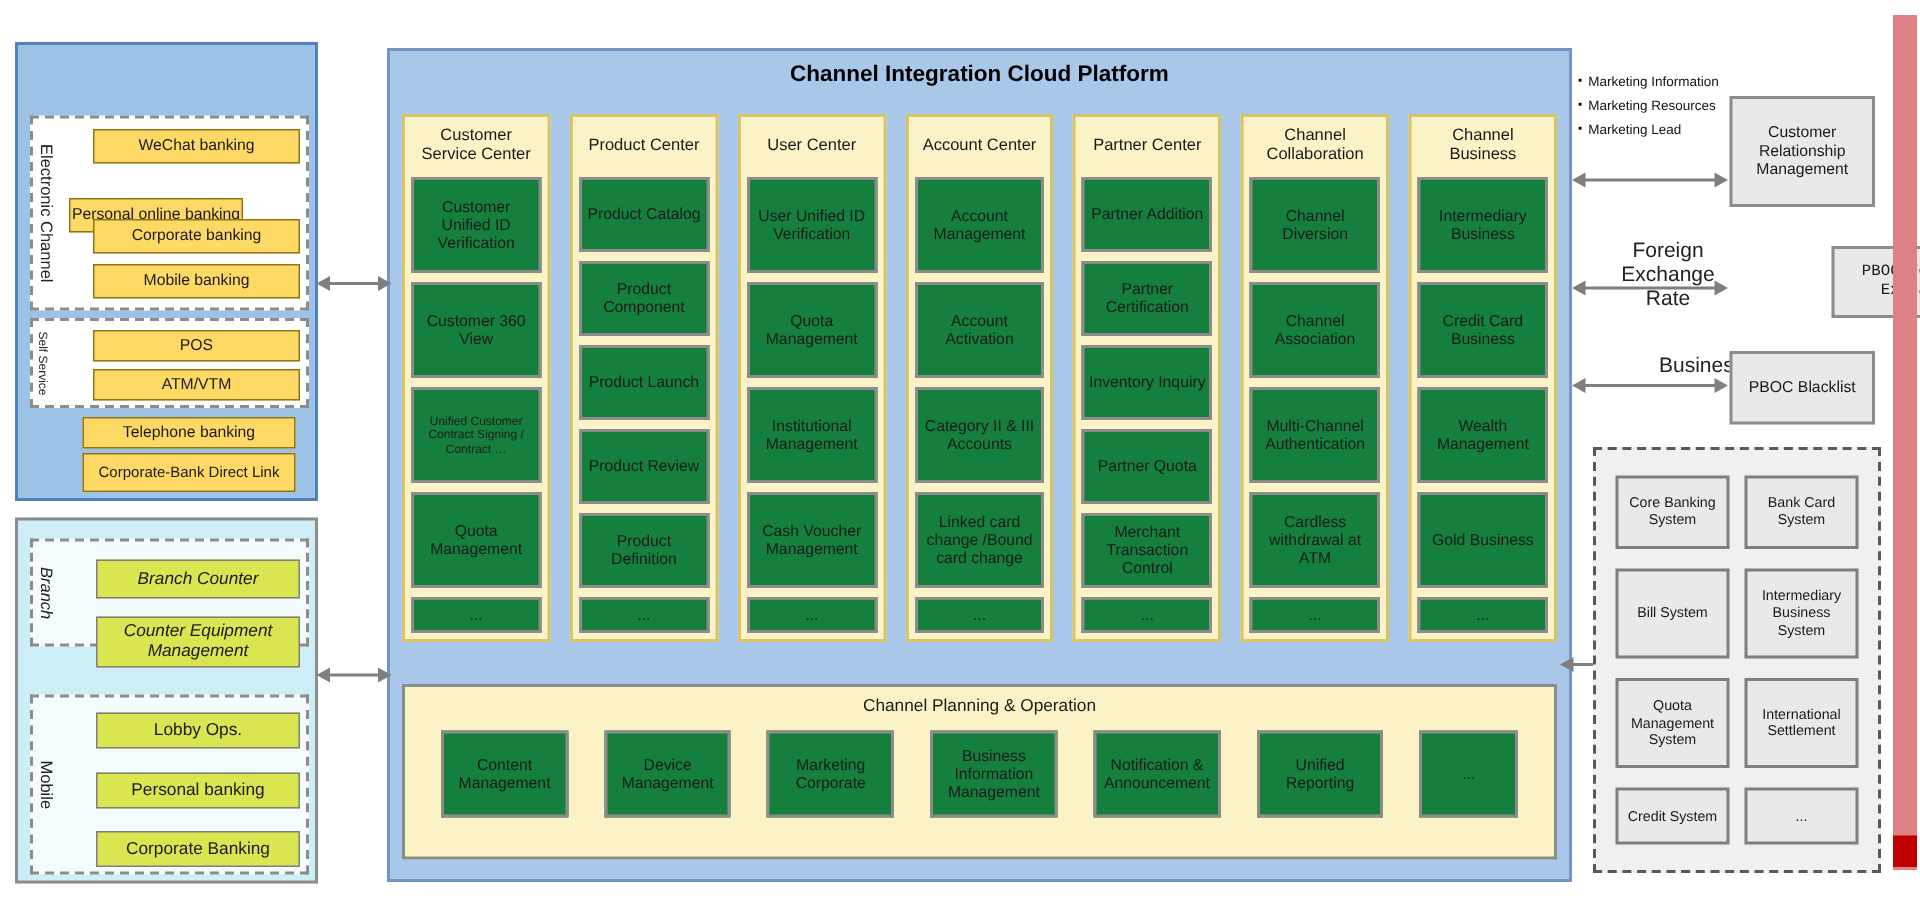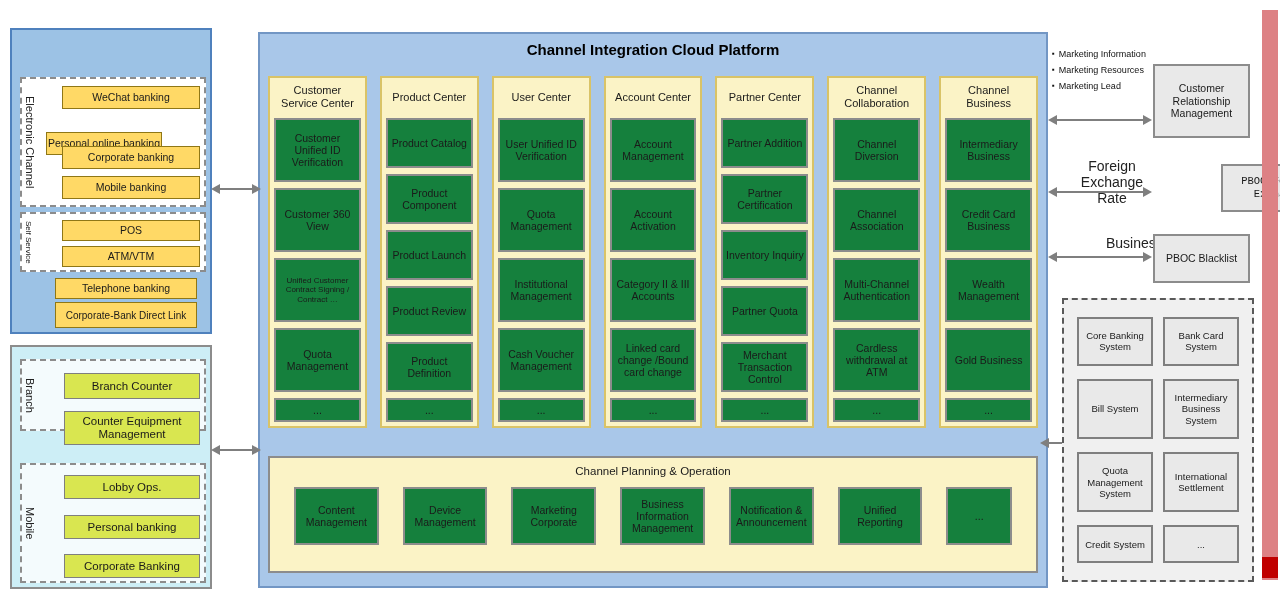--- a/index.html
+++ b/index.html
@@ -92,21 +92,21 @@
       <div class="vlabel" style="font-size:8px;">Self Service</div>
       <div class="ybox" style="left:40px; top:6px;  width:138px; height:21px;">POS</div>
       <div class="ybox" style="left:40px; top:32px; width:138px; height:21px;">ATM/VTM</div>
     </div>
 
     <div class="ybox" style="left:43px; top:248px; width:142px; height:21px;">Telephone banking</div>
     <div class="ybox" style="left:43px; top:272px; width:142px; height:26px; font-size:10px;">Corporate-Bank Direct Link</div>
   </div>
 
   <div class="panel-cyan">
-    <div class="dash-group" style="left:8px; top:12px; width:186px; height:72px;">
+    <div class="dash-group" style="left:8px; top:12px; width:186px; height:72px;font-style:italic;">
       <div class="vlabel">Branch</div>
       <div class="gbox" style="left:42px; top:12px; width:136px; height:26px;">Branch Counter</div>
       <div class="gbox" style="left:42px; top:50px; width:136px; height:34px;">Counter Equipment Management</div>
     </div>
     <div class="dash-group" style="left:8px; top:116px; width:186px; height:120px;">
       <div class="vlabel">Mobile</div>
       <div class="gbox" style="left:42px; top:10px; width:136px; height:24px;">Lobby Ops.</div>
       <div class="gbox" style="left:42px; top:50px; width:136px; height:24px;">Personal banking</div>
       <div class="gbox" style="left:42px; top:89px; width:136px; height:24px;">Corporate Banking</div>
     </div>

